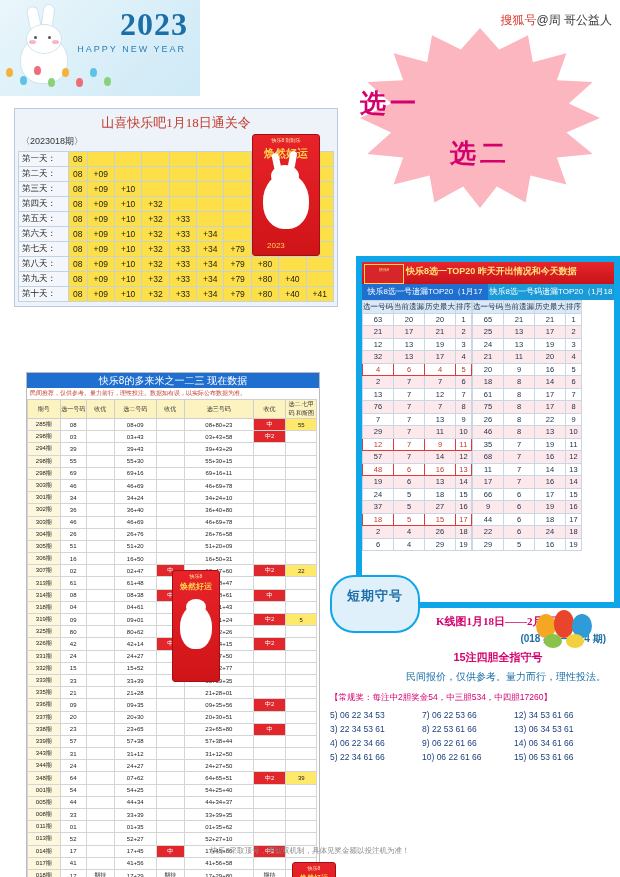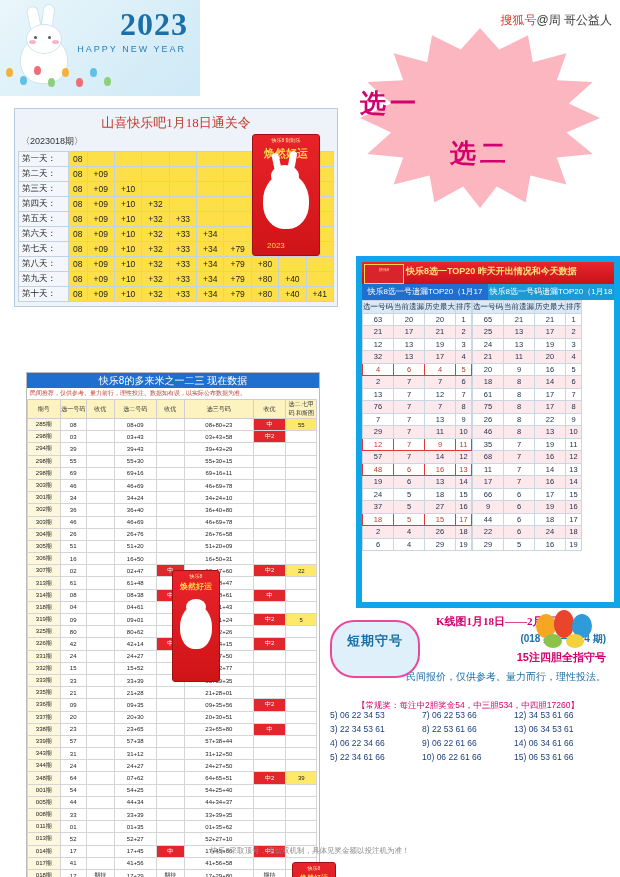--- a/index.html
+++ b/index.html
@@ -91,27 +91,27 @@
   #big .blue{background:#bfe0f5;}
 
   
   #card2{left:172px;top:448px;width:46px;height:110px;}
   #card2 .big{font-size:8px;margin-top:2px;}
   #card2 .bun{position:absolute;left:7px;top:34px;width:32px;height:44px;background:#fff;border-radius:50% 50% 45% 45%;}
   #card2 .bunh{position:absolute;left:13px;top:28px;width:20px;height:16px;background:#fff;border-radius:50%;}
 
   
   #kline{left:330px;top:604px;width:276px;height:200px;}
-  #cloud{left:330px;top:620px;width:86px;height:54px;background:#dff0fb;border:2px solid #ec4899;border-radius:24px;}
+  #cloud{left:330px;top:575px;width:86px;height:54px;background:#dff0fb;border:2px solid #0ea5e9;border-radius:24px;}
   #cloud .t{position:absolute;left:0;top:10px;width:86px;text-align:center;color:#1b6fa8;font-size:13px;font-weight:bold;letter-spacing:1px;}
   #kline .l1{position:absolute;left:60px;top:10px;width:216px;text-align:center;color:#d4006e;font-size:11px;font-weight:bold;font-family:"Liberation Serif",serif;}
   #kline .l2{position:absolute;left:60px;top:28px;width:216px;text-align:right;color:#1b6fa8;font-size:10px;font-weight:bold;}
-  #kline .l3{position:absolute;left:60px;top:46px;width:216px;text-align:right;color:#d4006e;font-size:11px;font-weight:bold;}
+  #kline .l3{position:absolute;left:60px;top:46px;width:216px;text-align:center;color:#d4006e;font-size:11px;font-weight:bold;}
   #kline .l4{position:absolute;left:40px;top:66px;width:236px;text-align:right;color:#1b6fa8;font-size:10px;}
-  #kline .l5{position:absolute;left:0px;top:96px;width:276px;text-align:center;color:#d4006e;font-size:8.5px;}
+  #kline .l5{position:absolute;left:0px;top:88px;width:276px;text-align:left;color:#d4006e;font-size:8.5px;}
   #nums{position:absolute;left:0;top:104px;width:276px;}
   #nums .row{display:flex;font-size:8.5px;color:#1b3f80;line-height:14px;}
   #nums .row span{flex:1;white-space:nowrap;}
 
   
   #card3{left:292px;top:628px;width:42px;height:100px;}
   #card3 .big{font-size:7px;margin-top:2px;}
 
   
   #mascot{left:534px;top:604px;width:66px;height:46px;}

